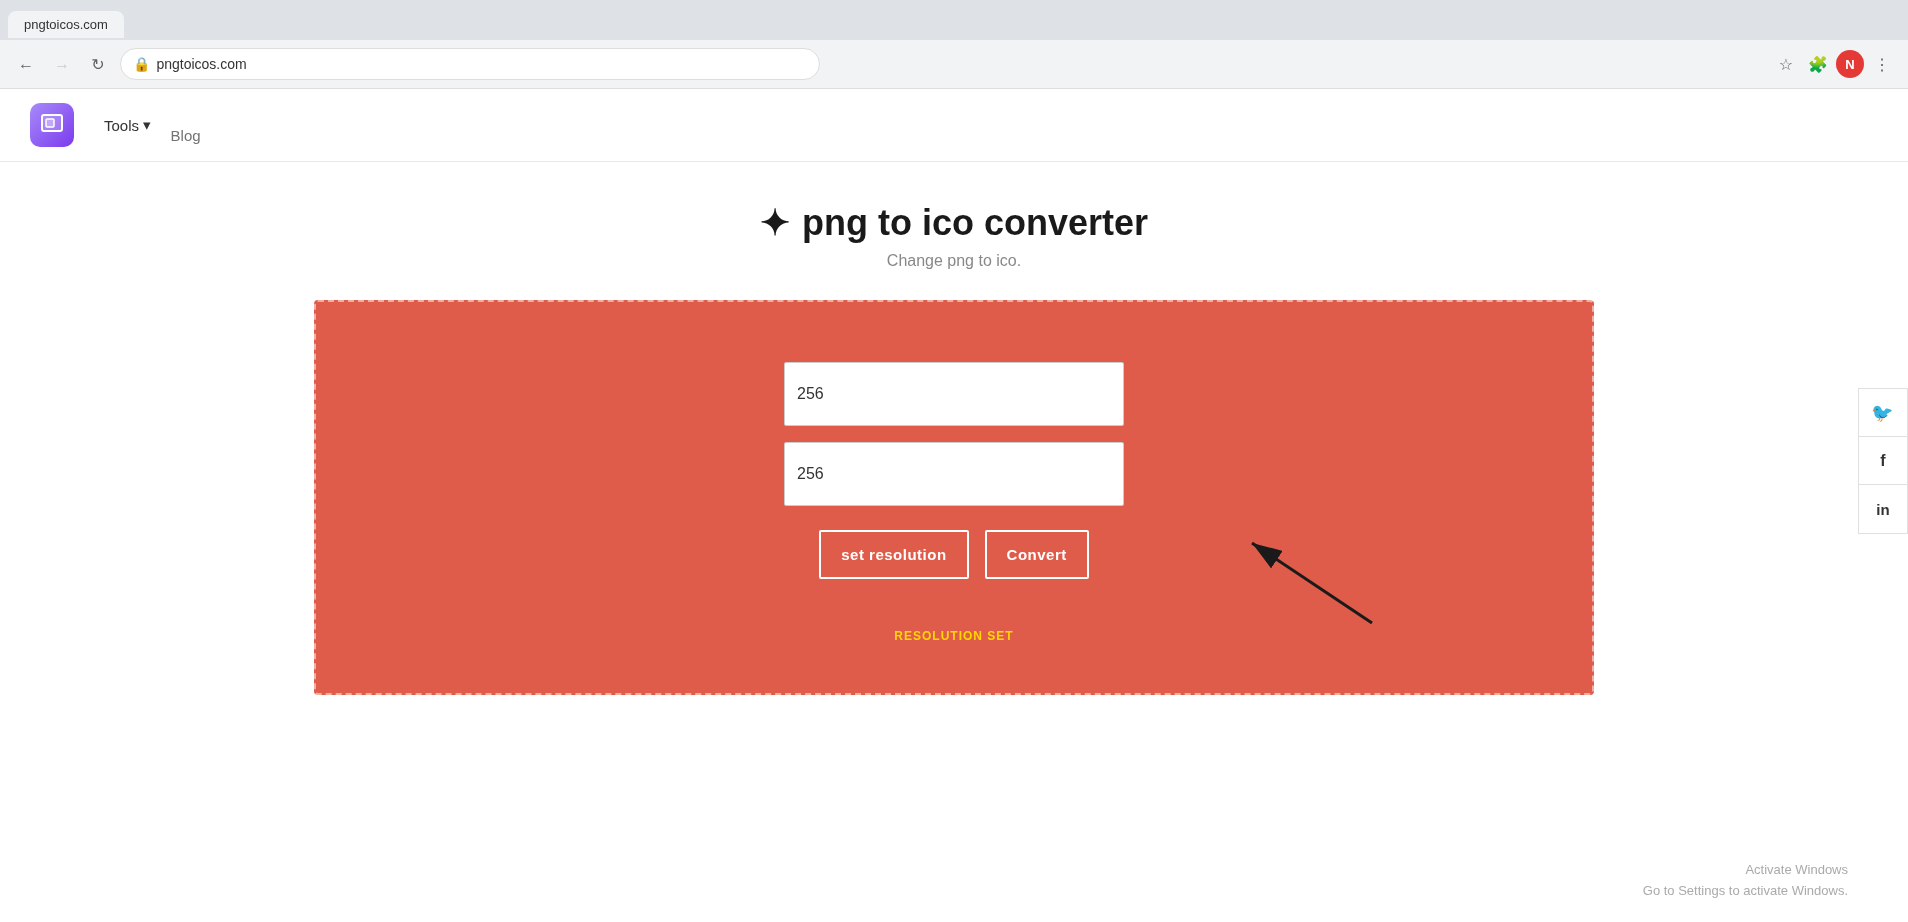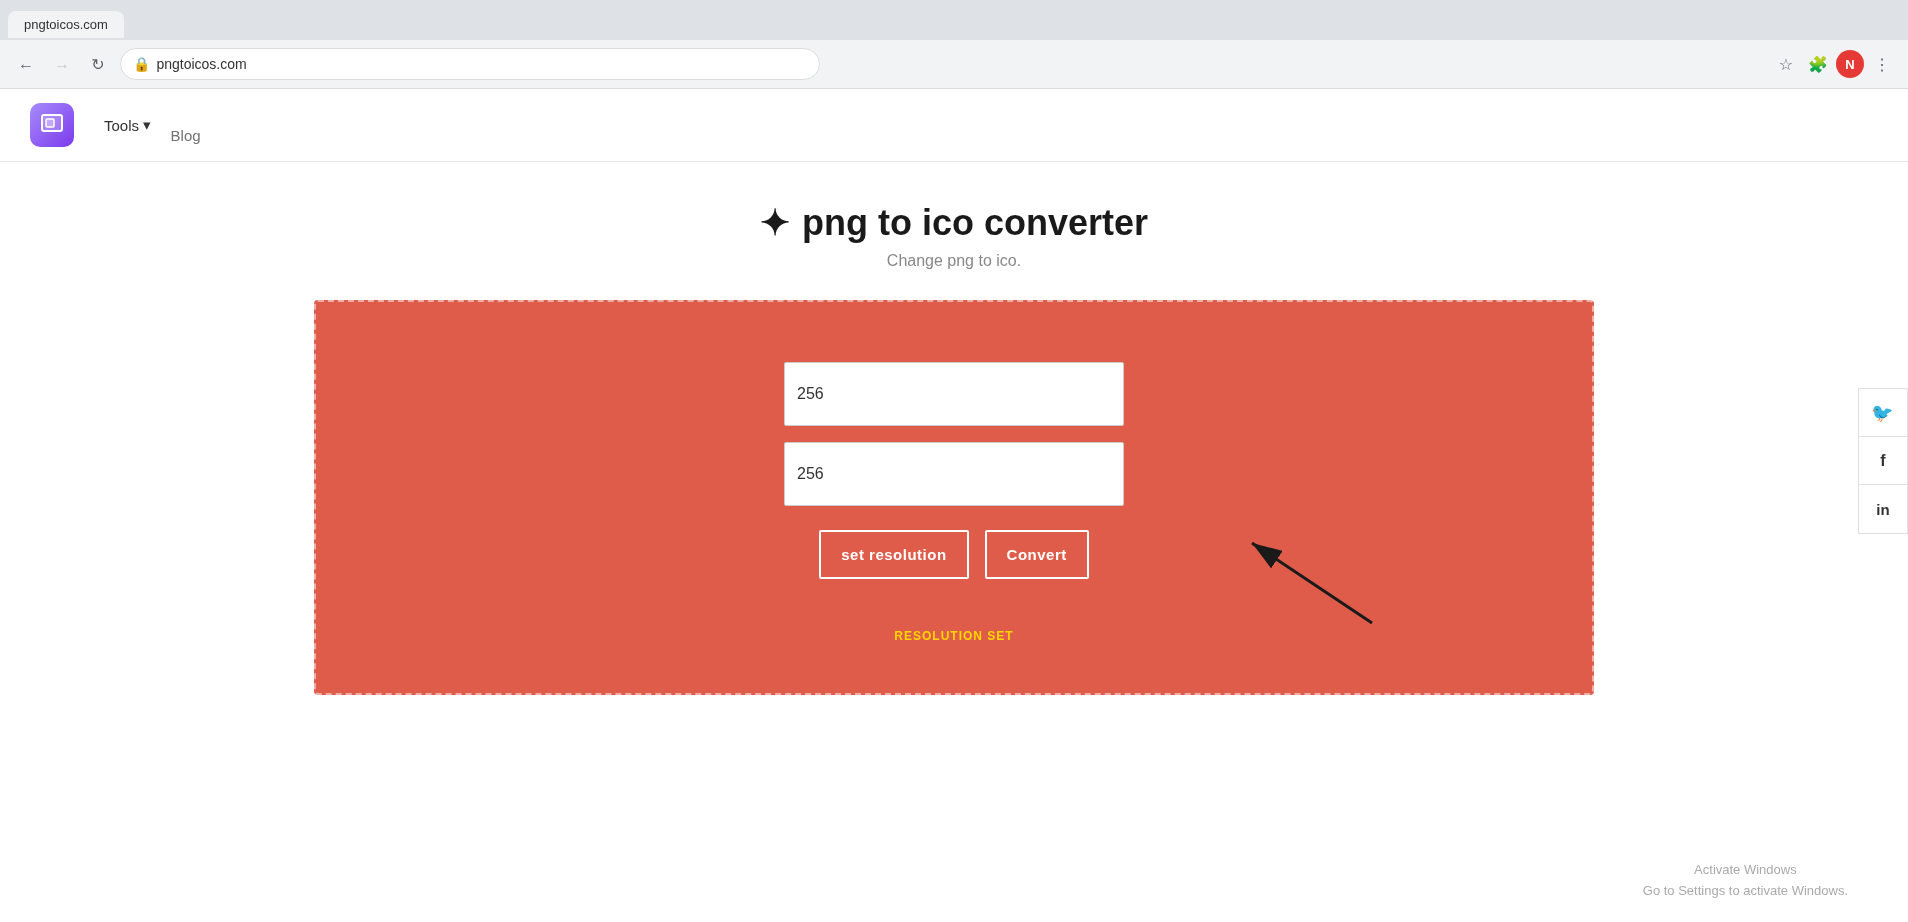--- a/index.html
+++ b/index.html
@@ -240,21 +240,21 @@
     }
     .social-btn:last-child { border-bottom: none; }
 
     
     .windows-watermark {
       position: fixed;
       bottom: 20px;
       right: 60px;
       color: #aaa;
       font-size: 13px;
-      text-align: center;
+      text-align: right;
       line-height: 1.6;
     }
   </style>
 </head>
 <body>
 
 <div class="browser-chrome">
   <div class="tab-bar">
     <div class="browser-tab">pngtoicos.com</div>
   </div>

